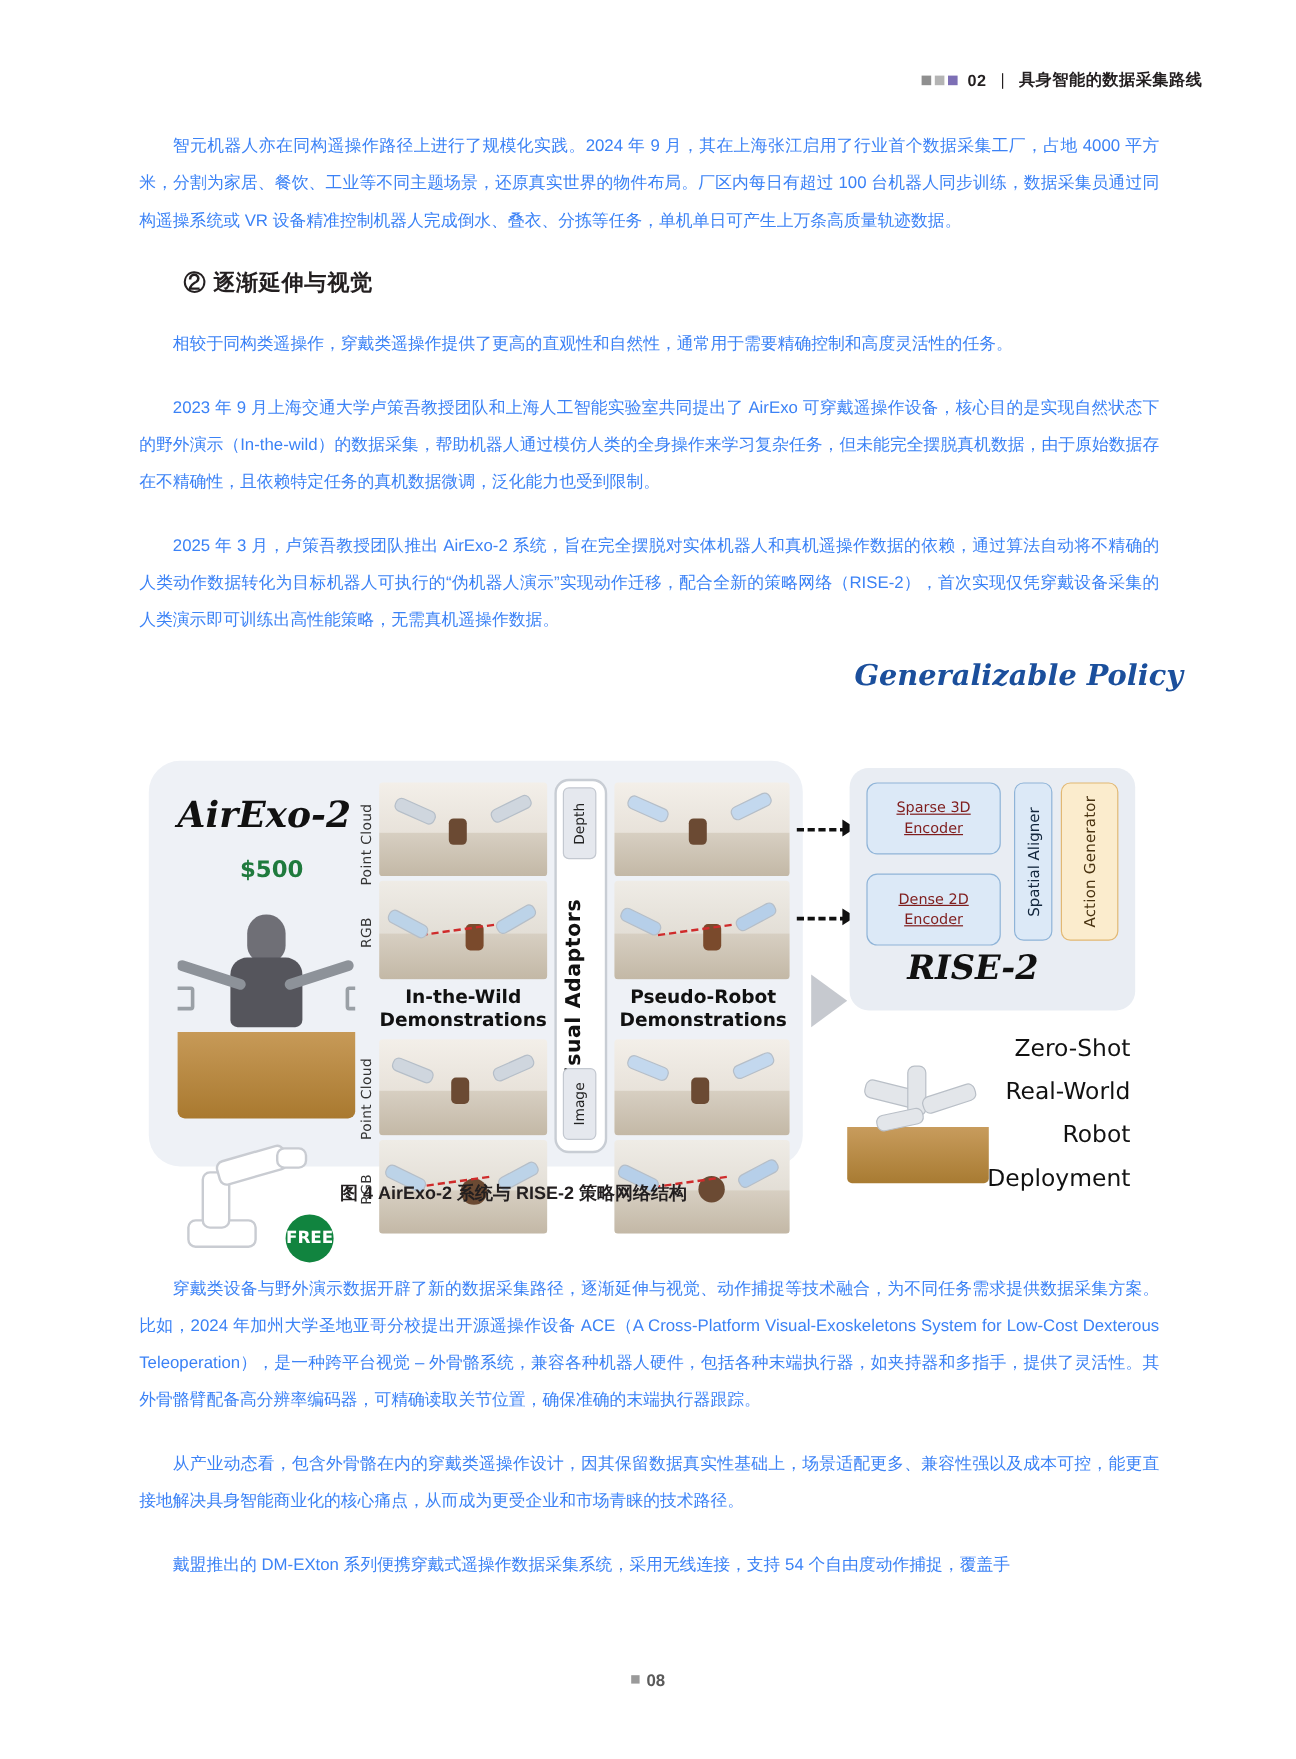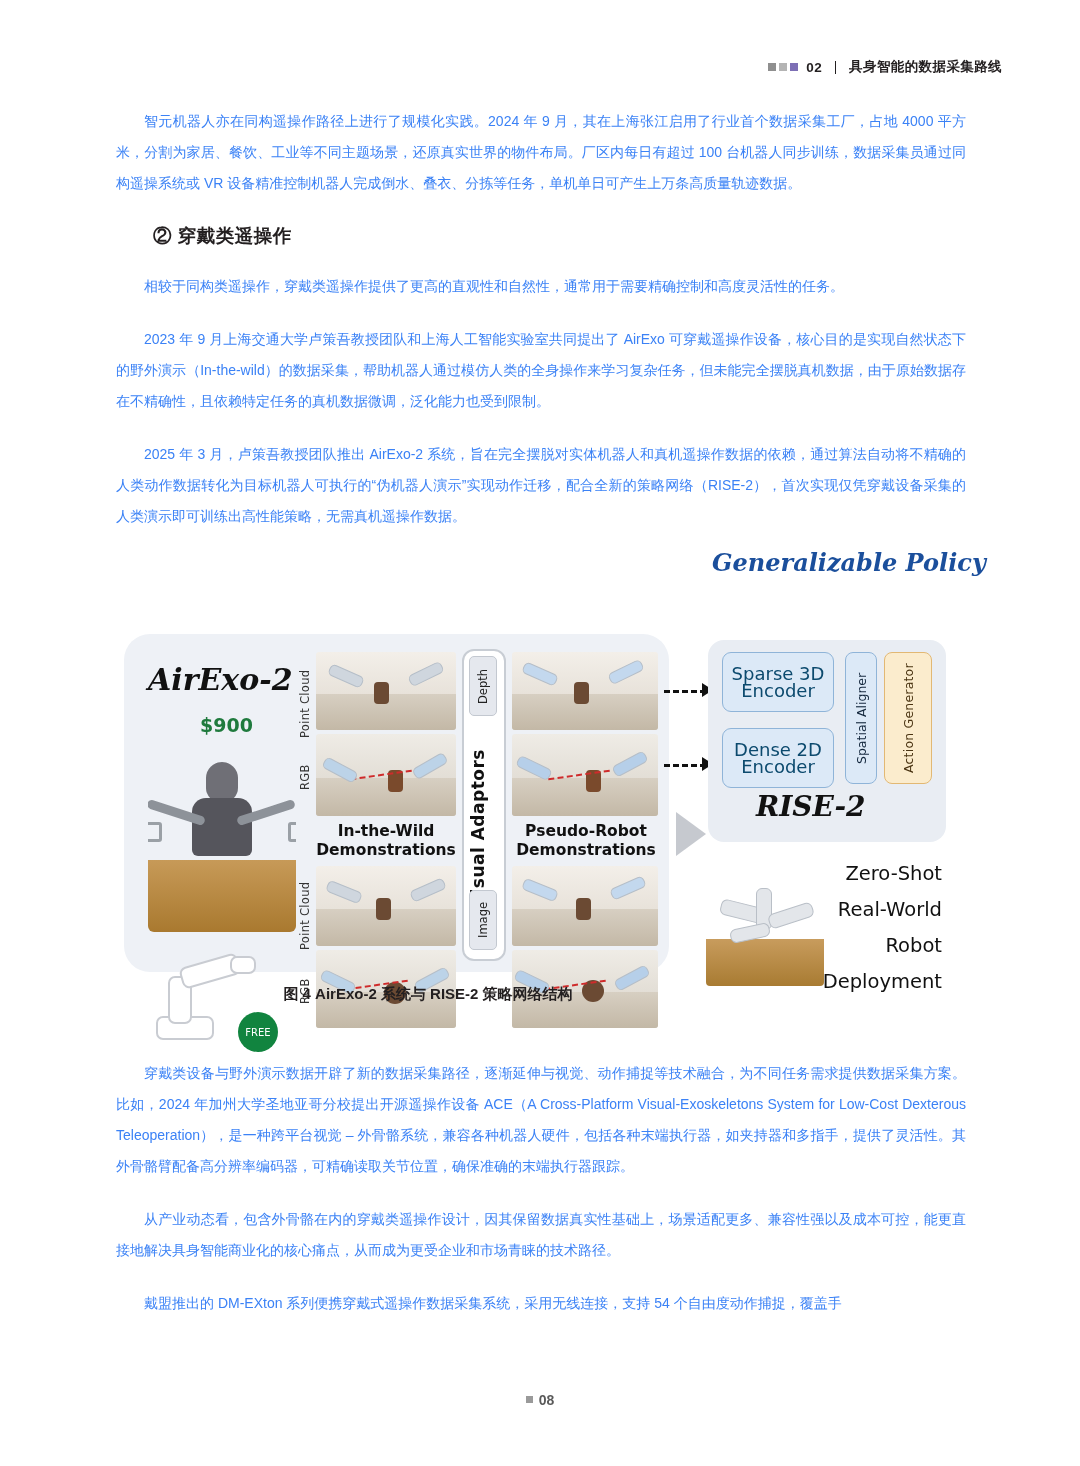--- a/index.html
+++ b/index.html
@@ -196,22 +196,22 @@
     border-radius: 7px;
   }
   .free-badge {
     position: absolute;
     left: 238px;
     top: 418px;
     width: 40px;
     height: 40px;
     background: #11843f;
     color: #fff;
-    font-size: 10px;
-    font-weight: normal;
+    font-size: 14px;
+    font-weight: bold;
     display: flex;
     align-items: center;
     justify-content: center;
     border-radius: 50%;
     font-family: "DejaVu Sans", sans-serif;
   }
 
   
   .thumb {
     position: absolute;
@@ -338,28 +338,29 @@
     width: 238px;
     height: 202px;
     background: #e9edf3;
     border-radius: 16px;
   }
   .enc-box {
     position: absolute;
     background: #dce9f7;
     border: 1.6px solid #8fb4d8;
     border-radius: 9px;
-    font-size: 18px;
+    font-size: 12px;
     line-height: 17px;
     text-align: center;
     display: flex;
     align-items: center;
     justify-content: center;
-    color: #0c4a6e;
-    font-family: "DejaVu Sans", sans-serif;
+    color: #7f1d1d;
+    font-family: "DejaVu Sans", sans-serif;
+    text-decoration: underline;
   }
   .aligner-box {
     position: absolute;
     left: 845px;
     top: 58px;
     width: 30px;
     height: 130px;
     background: #dce9f7;
     border: 1.6px solid #8fb4d8;
     border-radius: 8px;
@@ -479,41 +480,41 @@
       <span class="sq c"></span>
   </span>
   <span class="header-num">02</span>
   <span class="header-div"></span>
   <span>具身智能的数据采集路线</span>
 </div>
 
 <div class="content">
   <p class="para">智元机器人亦在同构遥操作路径上进行了规模化实践。2024 年 9 月，其在上海张江启用了行业首个数据采集工厂，占地 4000 平方米，分割为家居、餐饮、工业等不同主题场景，还原真实世界的物件布局。厂区内每日有超过 100 台机器人同步训练，数据采集员通过同构遥操系统或 VR 设备精准控制机器人完成倒水、叠衣、分拣等任务，单机单日可产生上万条高质量轨迹数据。</p>
   <div class="gap-1"></div>
-  <h2 class="subhead">② 穿戴类遥操作</h2>
+  <h2 class="subhead">② 逐渐延伸与视觉</h2>
   <div class="gap-2"></div>
   <p class="para">相较于同构类遥操作，穿戴类遥操作提供了更高的直观性和自然性，通常用于需要精确控制和高度灵活性的任务。</p>
   <div class="gap-1"></div>
   <p class="para">2023 年 9 月上海交通大学卢策吾教授团队和上海人工智能实验室共同提出了 AirExo 可穿戴遥操作设备，核心目的是实现自然状态下的野外演示（In-the-wild）的数据采集，帮助机器人通过模仿人类的全身操作来学习复杂任务，但未能完全摆脱真机数据，由于原始数据存在不精确性，且依赖特定任务的真机数据微调，泛化能力也受到限制。</p>
   <div class="gap-1"></div>
   <p class="para">2025 年 3 月，卢策吾教授团队推出 AirExo-2 系统，旨在完全摆脱对实体机器人和真机遥操作数据的依赖，通过算法自动将不精确的人类动作数据转化为目标机器人可执行的“伪机器人演示”实现动作迁移，配合全新的策略网络（RISE-2），首次实现仅凭穿戴设备采集的人类演示即可训练出高性能策略，无需真机遥操作数据。</p>
 </div>
 
 <div class="figure-wrap">
 
   <div class="fig-titles">
     <div class="fig-title-right">Generalizable Policy</div>
   </div>
 
   <div class="fig-body">
 
     <div class="left-panel"></div>
 
     <div class="airexo-label">AirExo-2</div>
-    <div class="price-label">$900</div>
+    <div class="price-label">$500</div>
 
     <div class="exo-photo">
       <div class="exo-head"></div>
       <div class="exo-body"></div>
       <div class="exo-arm l"></div>
       <div class="exo-arm r"></div>
       <div class="exo-grip l"></div>
       <div class="exo-grip r"></div>
     </div>
 

